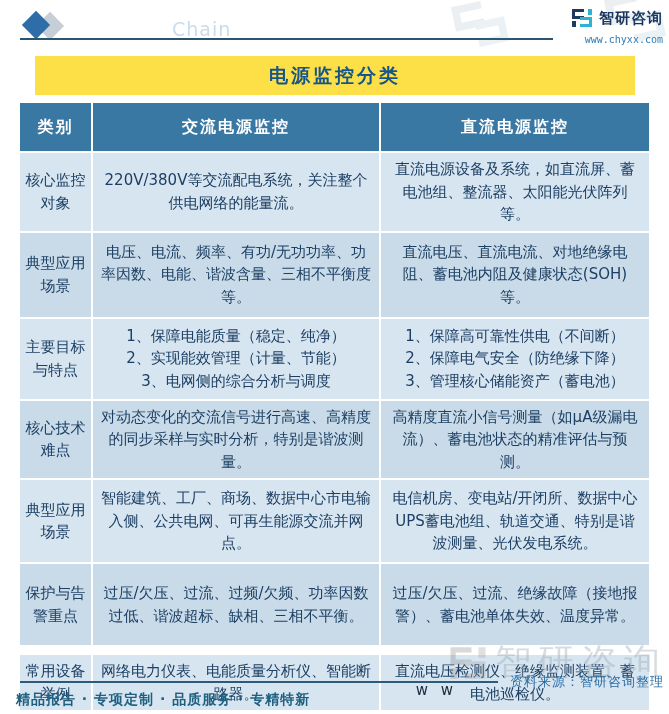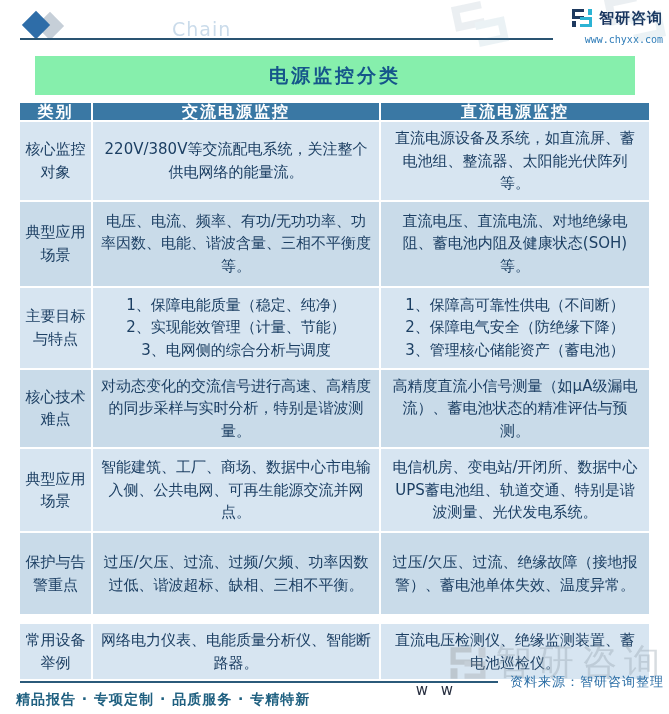--- a/index.html
+++ b/index.html
@@ -17,30 +17,30 @@
   .page-title{position:absolute;left:64px;top:7px;font-size:25px;font-weight:bold;
     color:#1d5e92;letter-spacing:3px;}
   .header-line{position:absolute;top:38px;left:20px;width:533px;height:2px;background:#2a5472;}
   .logo{position:absolute;right:6px;top:6px;width:110px;text-align:right;}
   .logo-row{display:flex;align-items:center;justify-content:flex-end;gap:5px;}
   .logo-mark{width:24px;height:24px;flex:0 0 auto;}
   .logo-name{font-size:15px;font-weight:bold;color:#16325c;letter-spacing:1px;white-space:nowrap;}
   .logo-url{margin-top:4px;font-size:10px;color:#2e7cb8;
     font-family:"DejaVu Sans Mono","Liberation Mono",monospace;white-space:nowrap;}
   
-  .banner{position:absolute;top:56px;left:35px;width:600px;height:39px;background:#86efac;
+  .banner{position:absolute;top:56px;left:35px;width:600px;height:39px;background:#fde047;
     display:flex;align-items:center;justify-content:center;
     font-size:19px;font-weight:bold;color:#15558a;letter-spacing:3px;}
   
   .table{position:absolute;top:103px;left:20px;width:629px;display:grid;
     grid-template-columns:71px 286px 268px;gap:2px;background:#ffffff;}
   .row{display:contents;}
   .cell{box-sizing:border-box;display:flex;align-items:center;justify-content:center;
     text-align:center;color:#1c3f63;font-size:15px;line-height:1.5;padding:5px 7px;}
-  .th{background:#3a78a4;color:#ffffff;font-weight:bold;font-size:16px;height:17px;
+  .th{background:#3a78a4;color:#ffffff;font-weight:bold;font-size:16px;height:48px;
     letter-spacing:2px;padding:2px;}
   .row.odd  .cell{background:#d7e5f1;}
   .row.even .cell{background:#c9dbe9;}
   .label-cell{padding:5px 3px;}
   .prelines{white-space:pre-line;}
   .r1 .cell{min-height:56px;}
   .r2 .cell{min-height:84px;}
   .r3 .cell{min-height:80px;}
   .r4 .cell{min-height:77px;}
   .r5 .cell{min-height:82px;}

